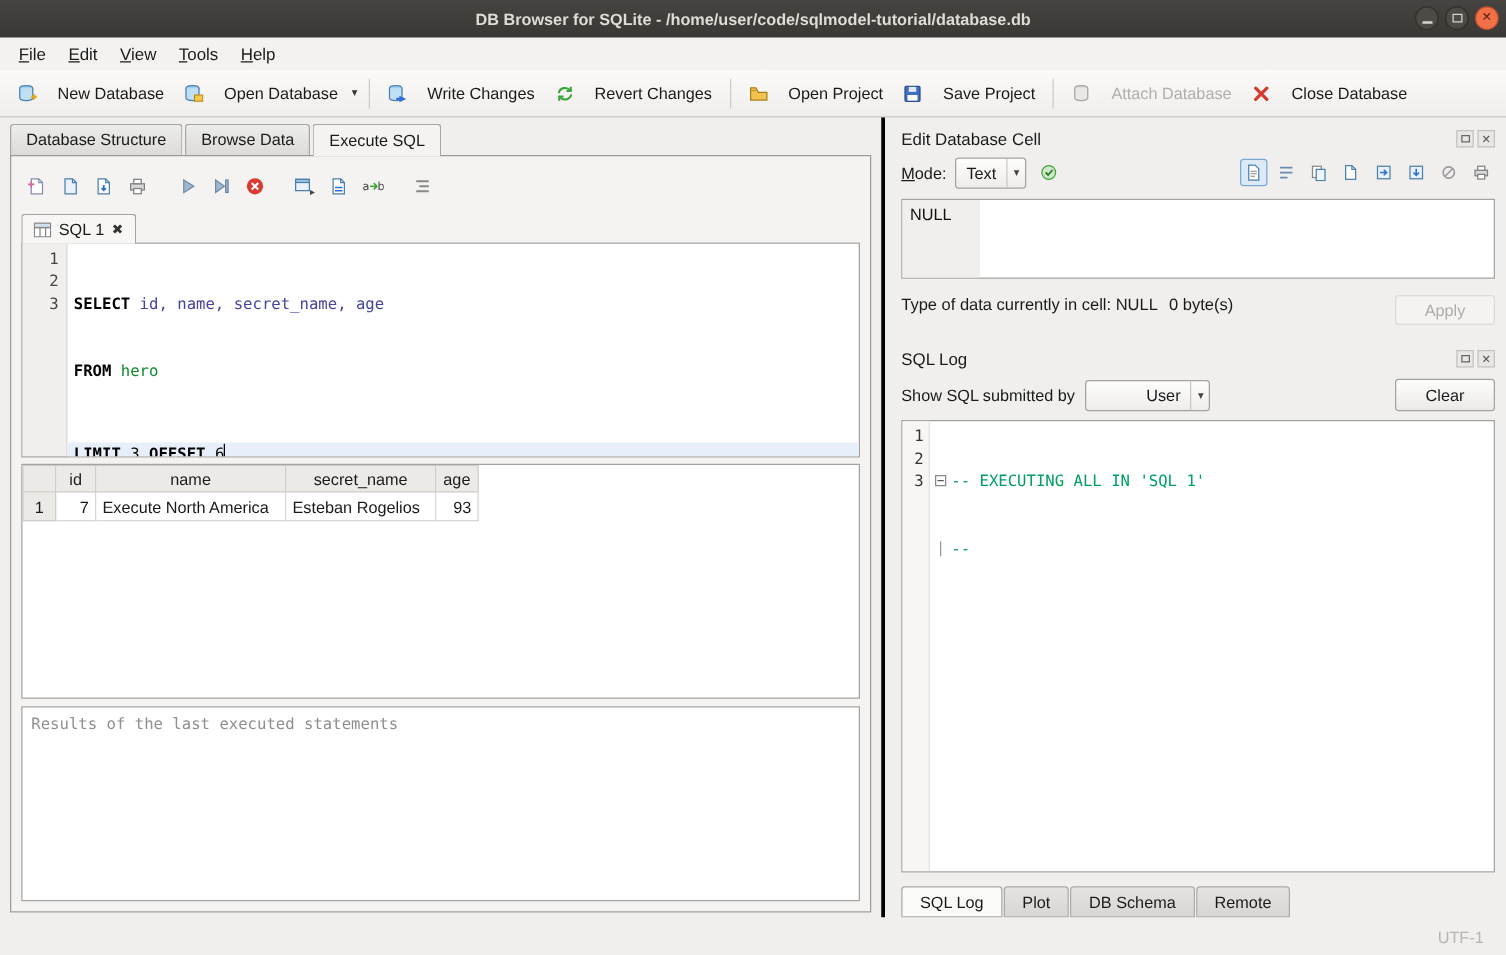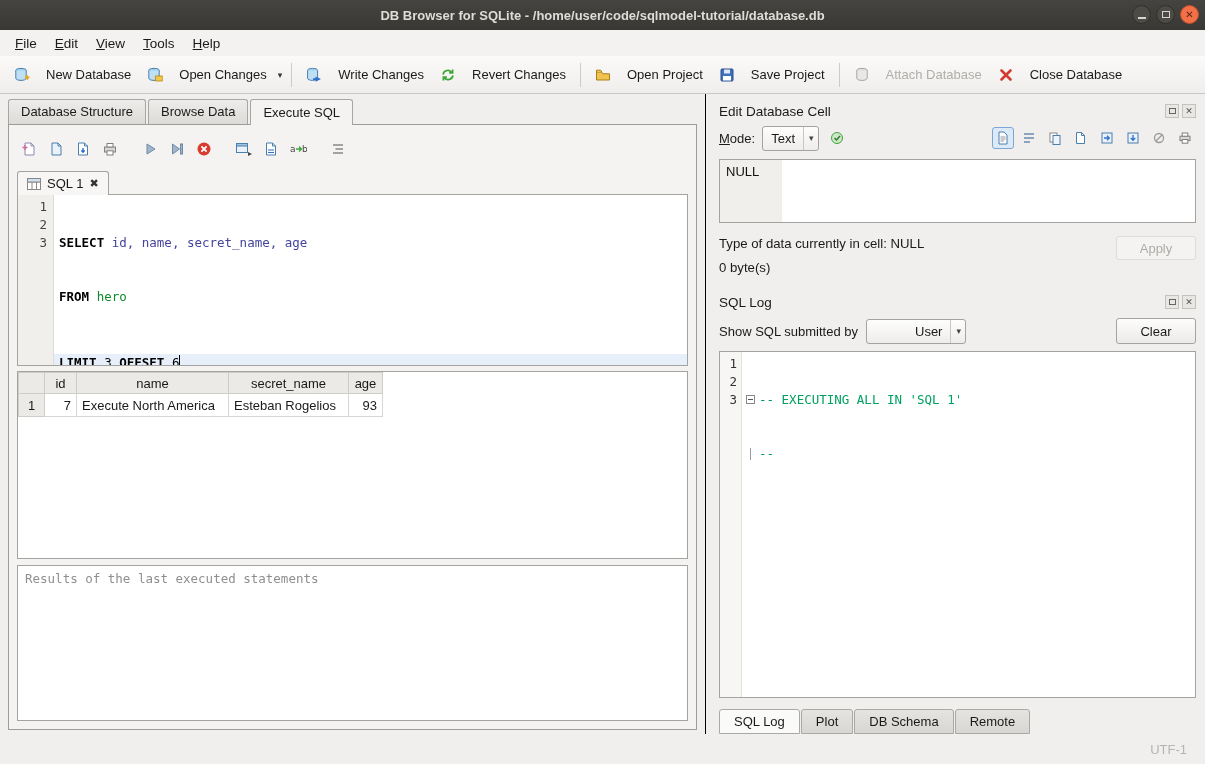--- a/index.html
+++ b/index.html
@@ -65,38 +65,38 @@
   .results-grid table { border-collapse:collapse; font-size:13px; }
   .results-grid th { background:#eceae7; border:1px solid #cfcdc9; font-weight:normal; height:21px; padding:1px 5px; text-align:center; }
   .results-grid td { border:1px solid #d8d6d2; height:23px; padding:1px 5px; background:#fff; }
   .results-grid td.rowhead { background:#eceae7; text-align:center; border-color:#cfcdc9; }
   .ralign { text-align:right; }
   
   .message-pane { flex:1 1 auto; border:1px solid #a5a3a0; background:#fff; margin-top:6px;
     color:#8f8f8f; font-family:"DejaVu Sans Mono","Liberation Mono",monospace; font-size:12.5px; padding:5px 7px; min-height:0; }
   
   .right-pane { flex:1 1 auto; display:flex; flex-direction:column; padding:7px 9px 0 13px;
-    border-left:1px solid #000000; min-height:0; }
+    border-left:3px solid #000000; min-height:0; }
   .section-header { display:flex; align-items:center; height:20px; font-size:13.5px; flex:0 0 auto; }
   .sh-icons { margin-left:auto; display:flex; gap:3px; }
   .sh-btn { width:14px; height:14px; display:flex; align-items:center; justify-content:center;
     font-size:9px; color:#555; border:1px solid #c4c2bf; background:#e9e7e4; }
   .sh-dock { width:7px; height:6px; border:1.2px solid #666; display:block; }
   .mode-row { height:34px; display:flex; align-items:center; gap:7px; flex:0 0 auto; }
   .label-accel::first-letter { text-decoration:underline; }
   .combo { height:25px; border:1px solid #a5a3a0; border-radius:3px; background:linear-gradient(#fdfdfc,#efedeb);
     display:flex; align-items:center; padding:0 4px 0 8px; gap:8px; }
   .combo .carrow { font-size:9px; color:#444; border-left:1px solid #c9c7c4; padding-left:5px; height:100%; display:flex; align-items:center;}
   .ec-icons { margin-left:auto; display:flex; align-items:center; gap:4px; }
   .ec-btn { width:22px; height:22px; display:flex; align-items:center; justify-content:center; border-radius:3px; }
   .ec-btn.pressed { border:1px solid #7aa7d6; background:#dce9f7; }
   .cell-box { height:64px; border:1px solid #a5a3a0; background:#fff; margin-top:4px; display:flex; flex:0 0 auto; }
   .cell-gutter { width:62px; background:#f0efec; padding:4px 0 0 6px; font-size:13px; color:#111; }
   .cell-info-row { display:flex; margin-top:13px; flex:0 0 auto; }
-  .cell-info-col { display:flex; flex-direction:column; gap:9px; font-size:13.2px; }
+  .cell-info-col { display:flex; flex-direction:row; gap:9px; font-size:13.2px; }
   .apply-btn { margin-left:auto; width:80px; height:24px; background:#f4f3f1; border:1px solid #dddbd8;
     border-radius:3px; color:#aeaca9; font-size:13px; display:flex; align-items:center; justify-content:center; }
   .log-header { margin-top:17px; }
   .filter-row { height:34px; display:flex; align-items:center; gap:8px; flex:0 0 auto; margin-top:2px; }
   .clear-btn { margin-left:auto; width:80px; height:26px; background:linear-gradient(#fdfdfc,#eceae8);
     border:1px solid #a5a3a0; border-radius:3px; font-size:13px; display:flex; align-items:center; justify-content:center; }
   .clear-btn::first-letter { text-decoration:underline; }
   .log-box { flex:1 1 auto; border:1px solid #a5a3a0; background:#fff; margin-top:3px; display:flex;
     font-family:"DejaVu Sans Mono","Liberation Mono",monospace; font-size:12.5px; min-height:0; overflow:hidden; }
   .log-gutter { width:22px; background:#f7f6f4; border-right:1px solid #e4e2df; color:#333; text-align:right;
@@ -153,21 +153,21 @@
     <span>New Database</span>
   </div>
   <div class="tb-btn">
     <span>
         <svg width="16" height="16" viewBox="0 0 16 16">
           <ellipse cx="7" cy="3.6" rx="5.2" ry="2.2" fill="#9fd0ee" stroke="#4a7fae"></ellipse>
           <path d="M1.8 3.6v7.6c0 1.2 2.3 2.2 5.2 2.2s5.2-1 5.2-2.2V3.6" fill="#bfe0f4" stroke="#4a7fae"></path>
           <rect x="8.6" y="9" width="6.6" height="5" fill="#f4c84a" stroke="#b8860b" stroke-width="0.8"></rect>
         </svg>
       </span>
-    <span>Open Changes</span>
+    <span>Open Database</span>
   </div>
   <span class="dd-arrow">▾</span>
   <div class="tb-sep"></div>
   <div class="tb-btn">
     <span>
         <svg width="16" height="16" viewBox="0 0 16 16">
           <ellipse cx="6.6" cy="3.6" rx="5" ry="2.2" fill="#9fd0ee" stroke="#4a7fae"></ellipse>
           <path d="M1.6 3.6v7.6c0 1.2 2.2 2.2 5 2.2s5-1 5-2.2V3.6" fill="#bfe0f4" stroke="#4a7fae"></path>
           <path d="M9.5 9.5l5.5 2.6-5.5 2.6v-1.7H7v-1.8h2.5z" fill="#2f6fd0"></path>
         </svg>

